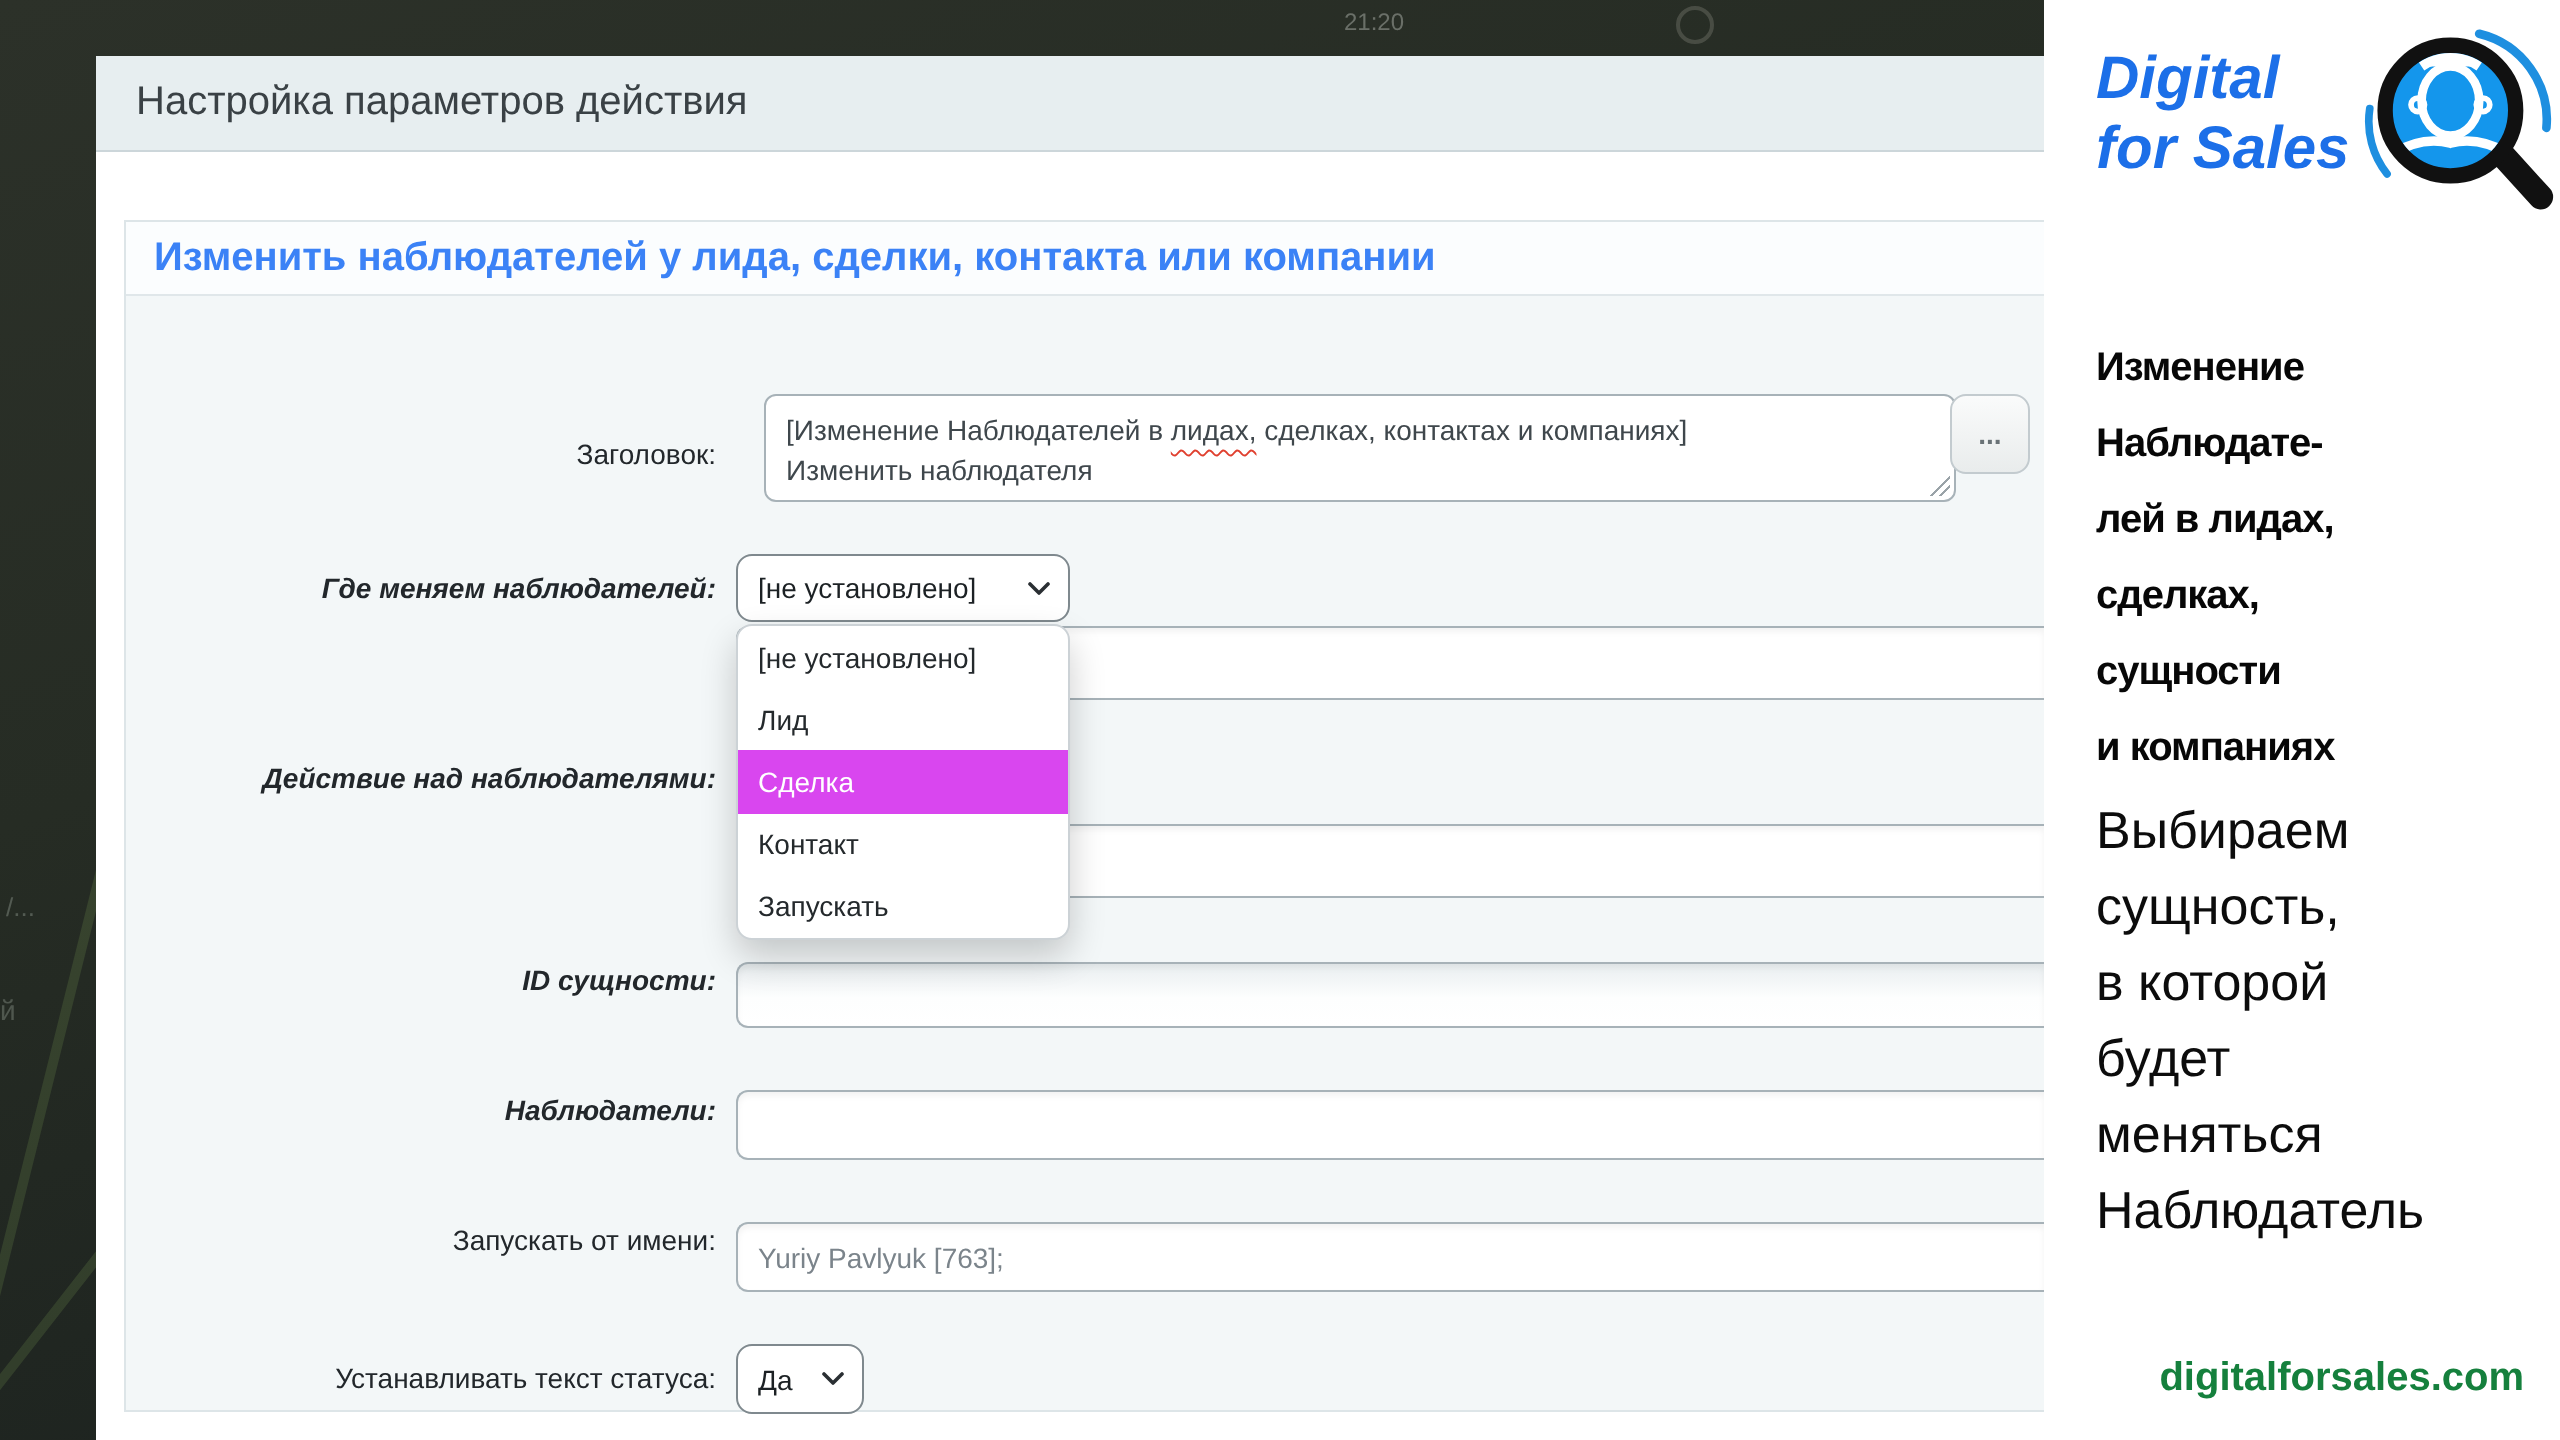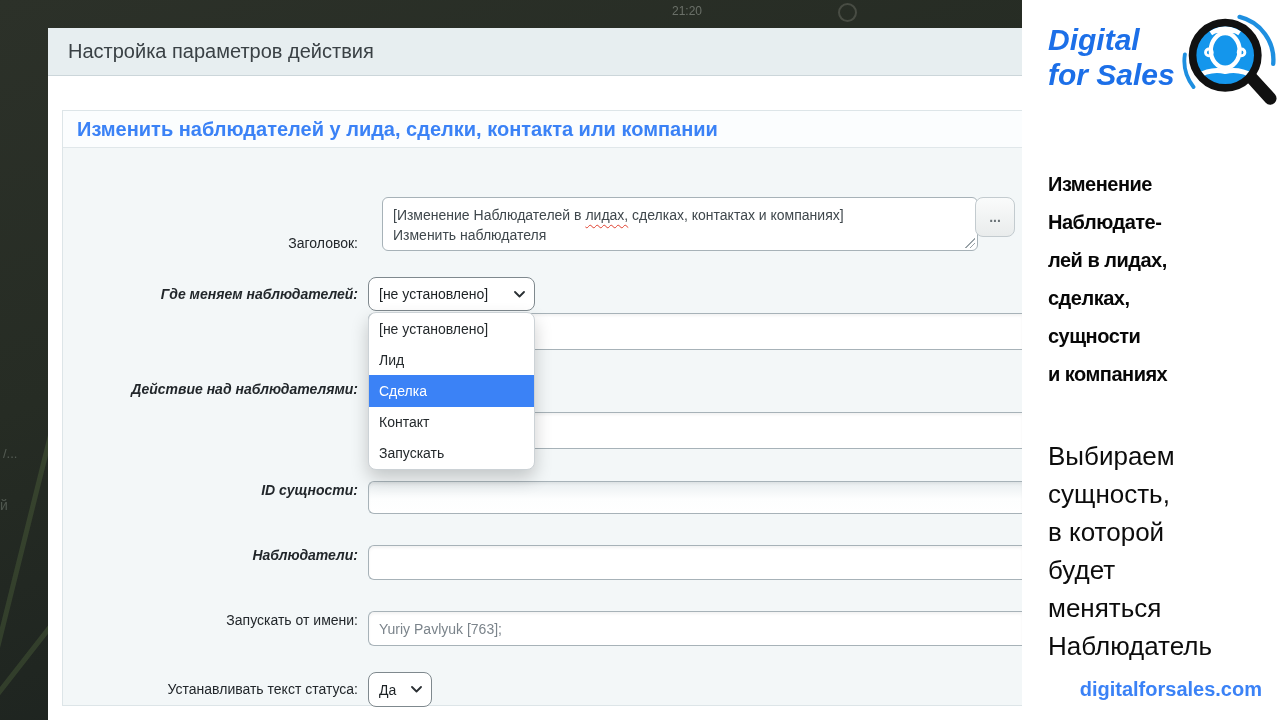--- a/index.html
+++ b/index.html
@@ -67,22 +67,22 @@
   .in-obs { left:320px; top:517px; width:654px; height:35px; }
   .in-run { left:320px; top:583px; width:654px; height:35px; display:flex; align-items:center;
     padding-left:10px; font-size:14px; color:#7b848b; }
 
   
   .sidebar { position:absolute; left:1022px; top:0; width:258px; height:720px; background:#fff; z-index:10; }
   .brand { position:absolute; left:26px; top:22px; font-size:30px; line-height:35px; font-weight:700; color:#1c6fe8;font-style:italic; }
   .logo-mark { position:absolute; right:2px; top:14px; width:96px; height:96px; }
   .headline { position:absolute; left:26px; top:165px; font-size:20px; line-height:38px; font-weight:700;
     color:#070707; letter-spacing:-0.5px; }
-  .subtext { position:absolute; left:26px; top:396px; font-size:26px; line-height:38px; color:#0c0c0c;margin-top:41px; }
-  .website { position:absolute; right:18px; top:678px; font-size:20px; font-weight:700; color:#3b82f6; }
+  .subtext { position:absolute; left:26px; top:396px; font-size:26px; line-height:38px; color:#0c0c0c; }
+  .website { position:absolute; right:18px; top:678px; font-size:20px; font-weight:700; color:#15803d; }
 </style>
 </head>
 <body>
 
 <div class="screen">
 
   <span class="clock">21:20</span>
   <span class="avatar-blob"></span>
   <span class="hint1">/...</span>
   <span class="hint2">й</span>
@@ -91,21 +91,21 @@
 
   <div class="dialog">
     <div class="titlebar">
       <span class="t">Настройка параметров действия</span>
     </div>
 
     <div class="panel">
       <div class="subtitle-row">Изменить наблюдателей у лида, сделки, контакта или компании</div>
     </div>
 
-    <div class="lbl" style="top:207px">Заголовок:</div>
+    <div class="lbl" style="top:191px">Заголовок:</div>
     <div class="lbl b" style="top:258px">Где меняем наблюдателей:</div>
     <div class="lbl b" style="top:353px">Действие над наблюдателями:</div>
     <div class="lbl b" style="top:454px">ID сущности:</div>
     <div class="lbl b" style="top:519px">Наблюдатели:</div>
     <div class="lbl" style="top:584px">Запускать от имени:</div>
     <div class="lbl" style="top:653px">Устанавливать текст статуса:</div>
 
     <div class="txtarea">
       <div><span>[Изменение Наблюдателей в </span><span class="misspell">лидах,</span><span> сделках, контактах и компаниях]</span></div>
       <div>Изменить наблюдателя</div>
@@ -118,21 +118,21 @@
 
     <div class="sel sel-where">
       <span>[не установлено]</span>
       <svg class="chev" width="11" height="7" viewBox="0 0 11 7">
           <polyline points="1,1 5.5,5.5 10,1" fill="none" stroke="#2a2f33" stroke-width="1.8" stroke-linecap="round" stroke-linejoin="round"></polyline>
         </svg>
     </div>
     <div class="dropdown">
       <div class="dd-option">[не установлено]</div>
       <div class="dd-option">Лид</div>
-      <div class="dd-option selected" style="background: #3b82f6;">Сделка</div>
+      <div class="dd-option selected" style="background: #d946ef;">Сделка</div>
       <div class="dd-option">Контакт</div>
       <div class="dd-option">Запускать</div>
     </div>
 
     <div class="fake-input cut in-id"></div>
     <div class="fake-input cut in-obs"></div>
     <div class="fake-input cut in-run">Yuriy Pavlyuk [763];</div>
 
     <div class="sel sel-status">
       <span>Да</span>

